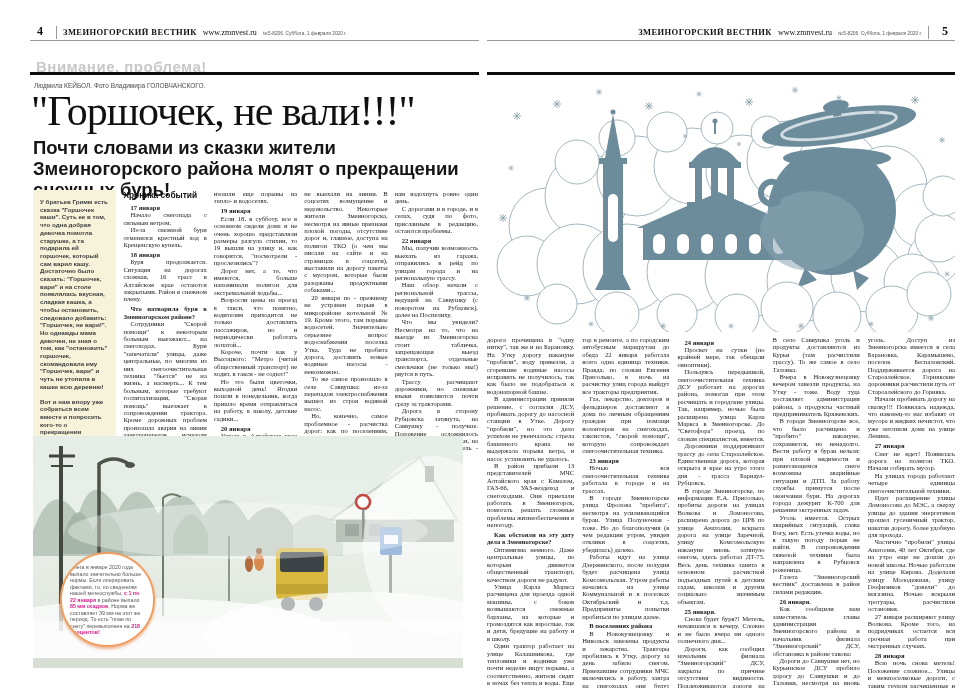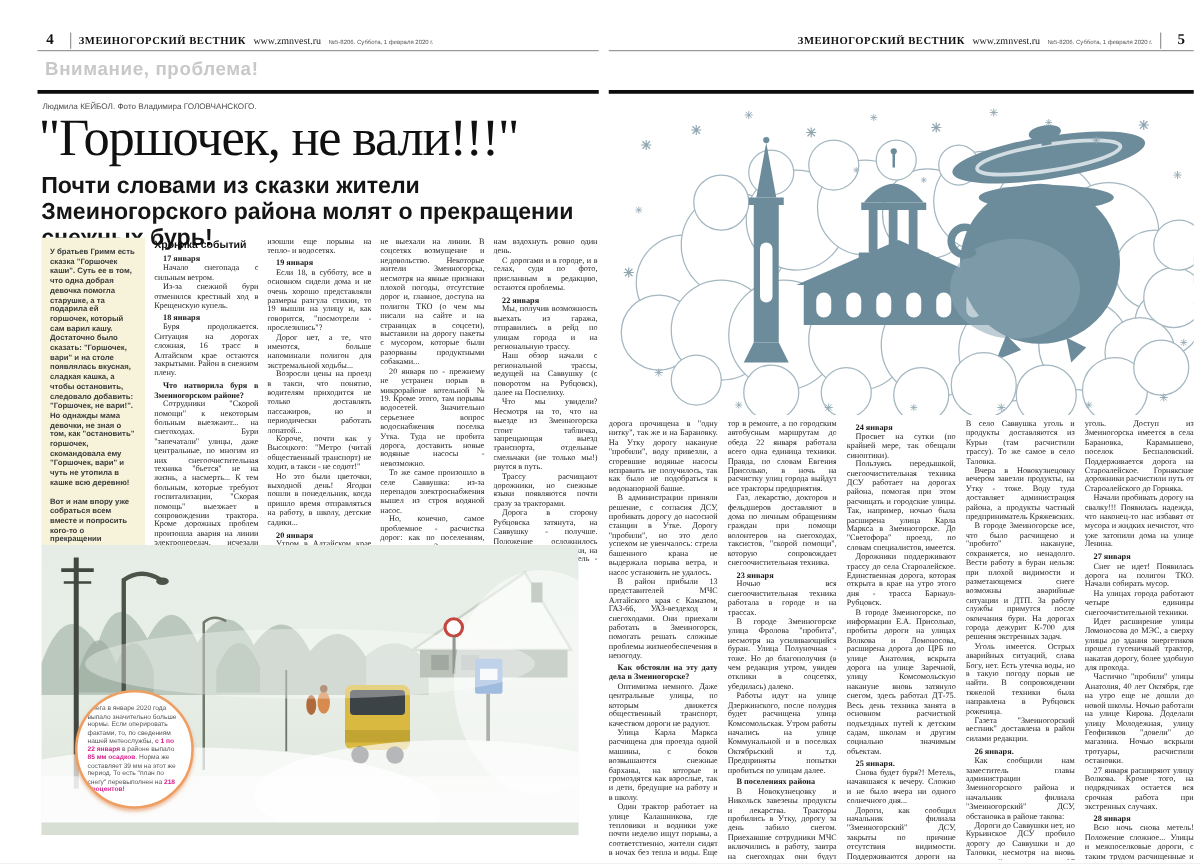--- a/index.html
+++ b/index.html
@@ -10,21 +10,21 @@
        font-family:"Liberation Serif",serif;color:#111;}
   .hdr .inner{display:flex;align-items:baseline;gap:6px;}
   .pgnum{font:bold 12px/14px "Liberation Serif",serif;padding:0 7px;}
   .vr{border-left:1px solid #999;height:13px;align-self:center;}
   .mast-title{font:bold 8.5px/12px "Liberation Serif",serif;letter-spacing:.4px;}
   .mast-site{font:8px/12px "Liberation Serif",serif;}
   .mast-issue{font:4.8px/12px "Liberation Sans",sans-serif;color:#555;}
   #hdrL{left:30px;width:449px;}
   #hdrR{left:487px;width:468px;}
   #hdrR .inner{justify-content:flex-end;}
-  .section-label{position:absolute;left:36px;top:47px;
+  .section-label{position:absolute;left:36px;top:58px;
        font:bold 15px/18px "Liberation Sans",sans-serif;color:var(--section-gray,#c8c8c8);letter-spacing:.5px;}
   .rule{position:absolute;height:3px;background:#0d0d0d;top:72px;}
   #ruleL{left:30px;width:449px;}
   #ruleR{left:487px;width:468px;}
   
   .byline{position:absolute;left:34px;top:82px;font:6.5px/8px "Liberation Sans",sans-serif;color:#4a4a4a;}
   .headline{position:absolute;left:31px;top:88px;width:448px;
        font:42px/46px "Liberation Serif","DejaVu Serif",serif;color:#101010;letter-spacing:-1px;white-space:nowrap;}
   .subhead{position:absolute;left:33px;top:137px;width:442px;
        font:bold 18.5px/21px "Liberation Sans",sans-serif;color:#151515;}

